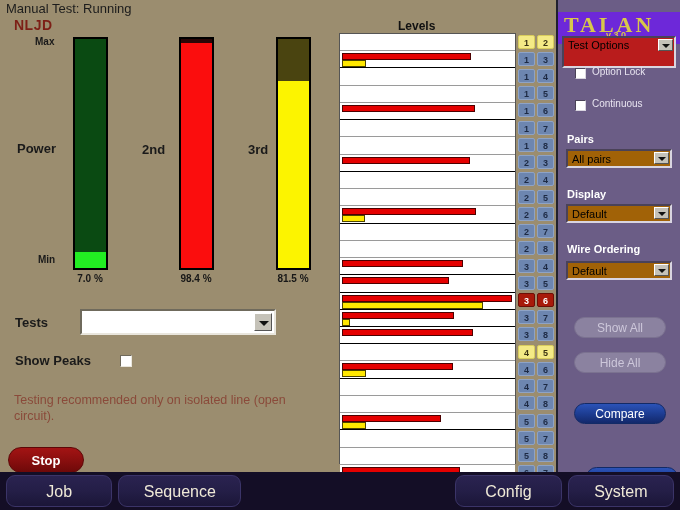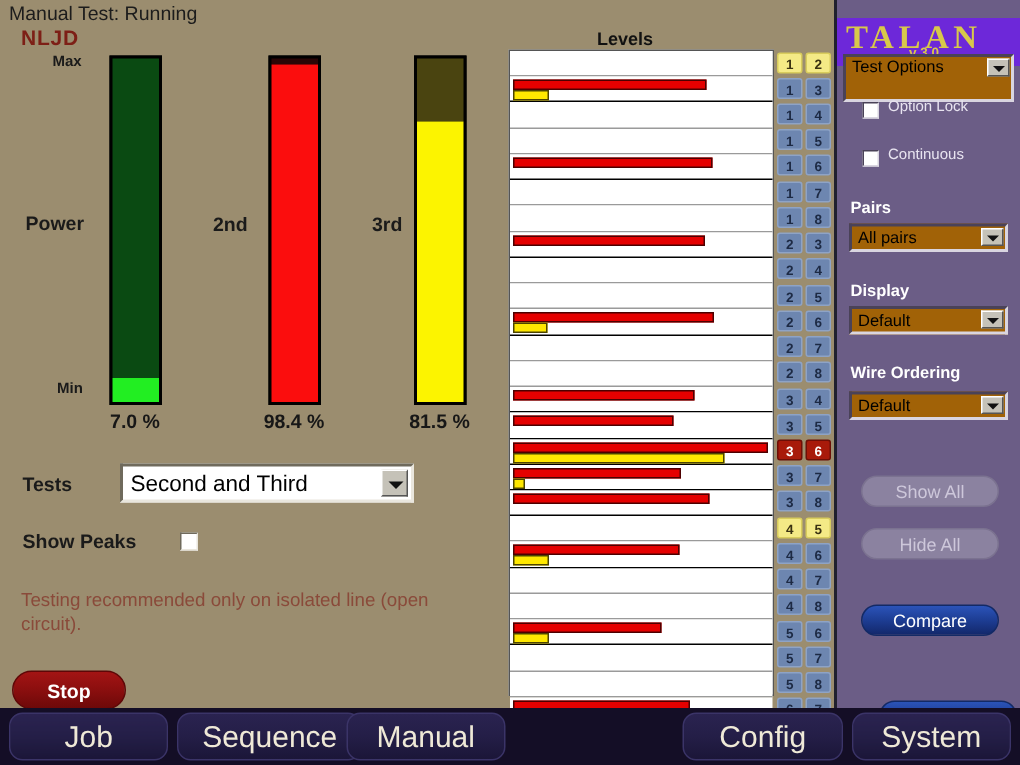--- a/index.html
+++ b/index.html
@@ -12,21 +12,21 @@
   
   #main-area{position:absolute;left:0;top:0;width:556px;height:472px;background:#9b8d6f;}
 
   #status-title{position:absolute;left:6px;top:1px;font-size:13px;color:#1c1c1c;letter-spacing:0px;}
   #nljd-label{position:absolute;left:14px;top:17px;font-size:14px;font-weight:bold;color:#7d1f16;letter-spacing:0.5px;}
 
   
   .gauge-frame{position:absolute;border:2px solid #000;background:#000;box-sizing:border-box;}
   .gauge-fill{position:absolute;left:0;width:100%;bottom:0;}
   .gauge-empty{position:absolute;left:0;width:100%;top:0;}
-  .gauge-caption{position:absolute;font-size:13px;font-weight:bold;color:#171717;text-align:center;}
+  .gauge-caption{position:absolute;font-size:10px;font-weight:bold;color:#171717;text-align:center;}
   #power-label{position:absolute;left:17px;top:141px;font-size:13px;font-weight:bold;color:#1a1a1a;}
   #max-label{position:absolute;left:35px;top:36px;font-size:10px;font-weight:bold;color:#1a1a1a;}
   #min-label{position:absolute;left:38px;top:254px;font-size:10px;font-weight:bold;color:#1a1a1a;}
   #second-label{position:absolute;left:142px;top:142px;font-size:13px;font-weight:bold;color:#1a1a1a;}
   #third-label{position:absolute;left:248px;top:142px;font-size:13px;font-weight:bold;color:#1a1a1a;}
 
   
   #tests-label{position:absolute;left:15px;top:315px;font-size:13px;font-weight:bold;color:#1a1a1a;}
   #tests-select{position:absolute;left:80px;top:309px;width:196px;height:26px;background:#fff;
     border:2px solid;border-color:#6f6a5c #e9e6dd #e9e6dd #6f6a5c;box-sizing:border-box;}
@@ -66,21 +66,21 @@
   .pcell.sel{background:#a81a0a;border-color:#6d0f06;color:#ffffff;}
 
   
   #sidebar{position:absolute;left:556px;top:0;width:124px;height:472px;background:#6b5d86;
     border-left:2px solid #20202e;box-sizing:border-box;}
   #logo-box{position:absolute;left:0;top:12px;width:122px;height:32px;background:#6d28d9;overflow:hidden;}
   #logo-text{position:absolute;left:6px;top:0px;font-size:22px;font-weight:bold;letter-spacing:3px;
     color:#d8c84a;font-family:"Liberation Serif",serif;}
   #logo-ver{position:absolute;left:48px;top:18px;font-size:9px;font-weight:bold;color:#d8c84a;}
 
-  #topcombo{position:absolute;left:4px;top:36px;width:114px;height:32px;background:#a16207;
+  #topcombo{position:absolute;left:4px;top:36px;width:114px;height:32px;background:#b91c1c;
     border:2px solid;border-color:#4a4258 #d9d5e0 #d9d5e0 #4a4258;box-sizing:border-box;}
   #topcombo .val{position:absolute;left:4px;top:1px;font-size:11px;color:#000;}
   .combo-arrow.sm{width:15px;height:12px;top:1px;right:1px;}
   .combo-arrow.sm::after{left:3px;top:4px;border-left:4px solid transparent;border-right:4px solid transparent;border-top:4px solid #111;}
 
   .sb-check{position:absolute;width:11px;height:11px;background:#fff;
     border:1px solid;border-color:#4a4258 #d9d5e0 #d9d5e0 #4a4258;box-sizing:border-box;}
   .sb-checklabel{position:absolute;font-size:10px;color:#e8e4f0;}
   .sb-group-label{position:absolute;font-size:11px;font-weight:bold;color:#ffffff;}
   .sb-combo{position:absolute;left:8px;width:106px;height:19px;background:#a16207;
@@ -90,21 +90,21 @@
   .pill{position:absolute;left:16px;width:92px;height:21px;border-radius:11px;text-align:center;
     line-height:21px;font-size:12px;box-sizing:border-box;}
   .pill.disabled{background:#8b82a0;color:#cdc7da;border:1px solid #7b7290;}
   .pill.primary{background:linear-gradient(to bottom,#2b53b8 0%,#1d3d93 50%,#13286b 100%);
     color:#fff;border:1px solid #132a66;}
 
   
   #bottom-nav{position:absolute;left:0;top:472px;width:680px;height:38px;background:#140e26;}
   .navtab{position:absolute;top:3px;height:32px;border-radius:9px;
     background:linear-gradient(to bottom,#2a2350 0%,#241e47 50%,#1b1638 100%);
-    color:#efe9d7;font-size:20px;text-align:center;line-height:32px;
+    color:#efe9d7;font-size:16px;text-align:center;line-height:32px;
     border:1px solid #3b3468;box-sizing:border-box;}
 </style>
 </head>
 <body>
 
 <div id="main-area">
 
   <div id="status-title">Manual Test: Running</div>
   <div id="nljd-label">NLJD</div>
 
@@ -128,21 +128,20 @@
       <div class="gauge-caption" style="left: 166px; top: 273px; width: 60px;">98.4 %</div>
       <div class="gauge-frame" style="left: 276px; top: 37px; width: 35px; height: 233px;">
         <div class="gauge-empty" style="height: 18.5%; background: rgb(74, 68, 16);"></div>
         <div class="gauge-fill" style="height: 81.5%; background: rgb(252, 244, 0);"></div>
       </div>
       <div class="gauge-caption" style="left: 263px; top: 273px; width: 60px;">81.5 %</div>
     </div>
 
   <div id="tests-label">Tests</div>
   <div id="tests-select">
-    <span class="val">Second and Third</span>
     <span class="combo-arrow"></span>
   </div>
 
   <div id="peaks-label">Show Peaks</div>
   <div id="peaks-check"></div>
 
   <div id="warn-text">Testing recommended only on isolated line (open circuit).</div>
 
   <div id="stop-button">Stop</div>
 
@@ -364,16 +363,15 @@
 
   <div class="pill disabled" style="top:317px;">Show All</div>
   <div class="pill disabled" style="top:352px;">Hide All</div>
   <div class="pill primary" style="top:403px;">Compare</div>
   <div class="pill primary" style="top:467px;margin-left:12px;">Clear</div>
 </div>
 
 <div id="bottom-nav">
     <div class="navtab" style="left: 6px; width: 106.333px;">Job</div>
     <div class="navtab" style="left: 118.333px; width: 123px;">Sequence</div>
-    <div class="navtab" style="left: 230.667px; width: 106.333px;">Manual</div>
     <div class="navtab" style="left: 455.333px; width: 106.333px;">Config</div>
     <div class="navtab" style="left: 567.667px; width: 106.333px;">System</div>
   </div>
 
 </body></html>

